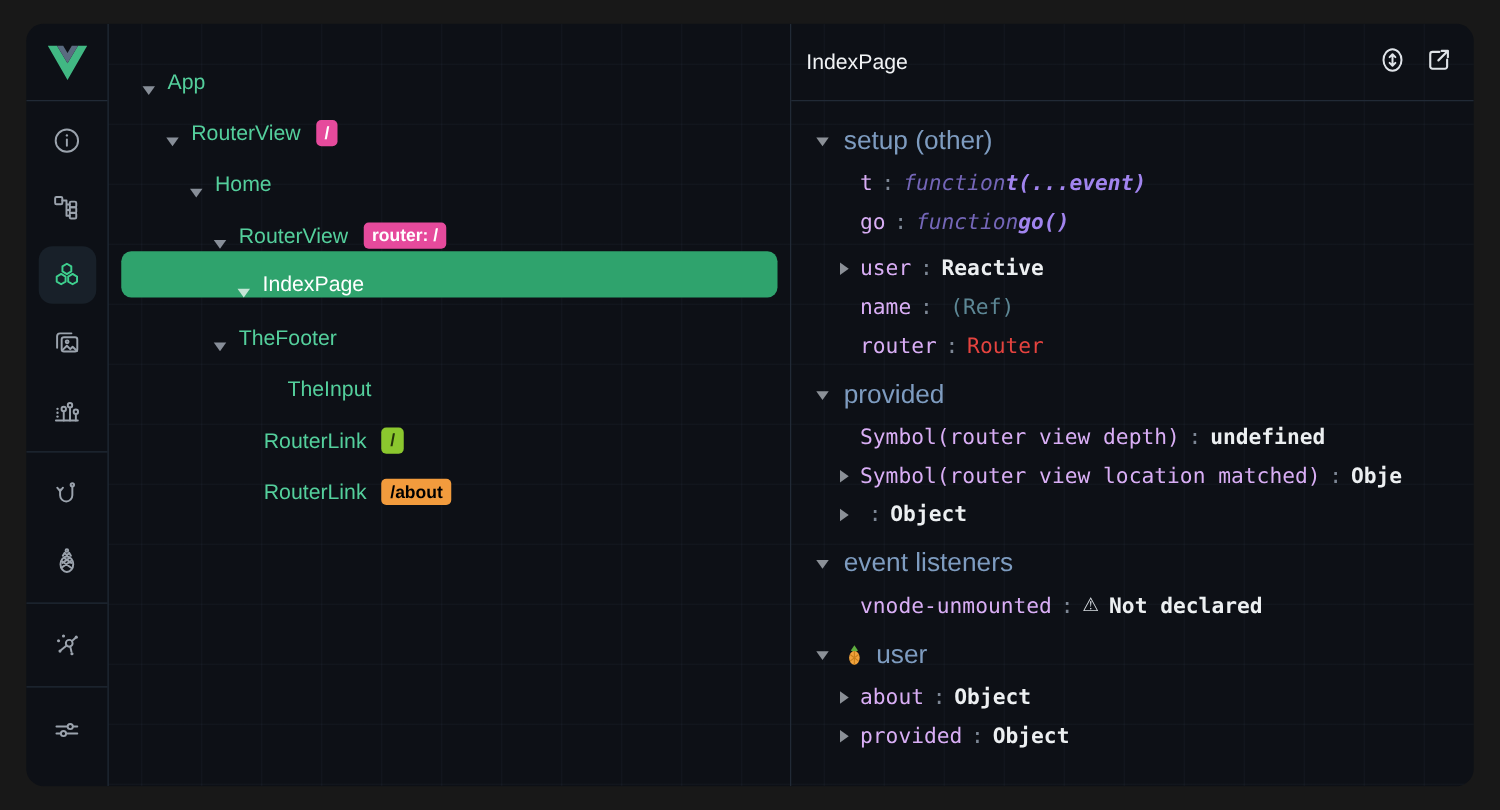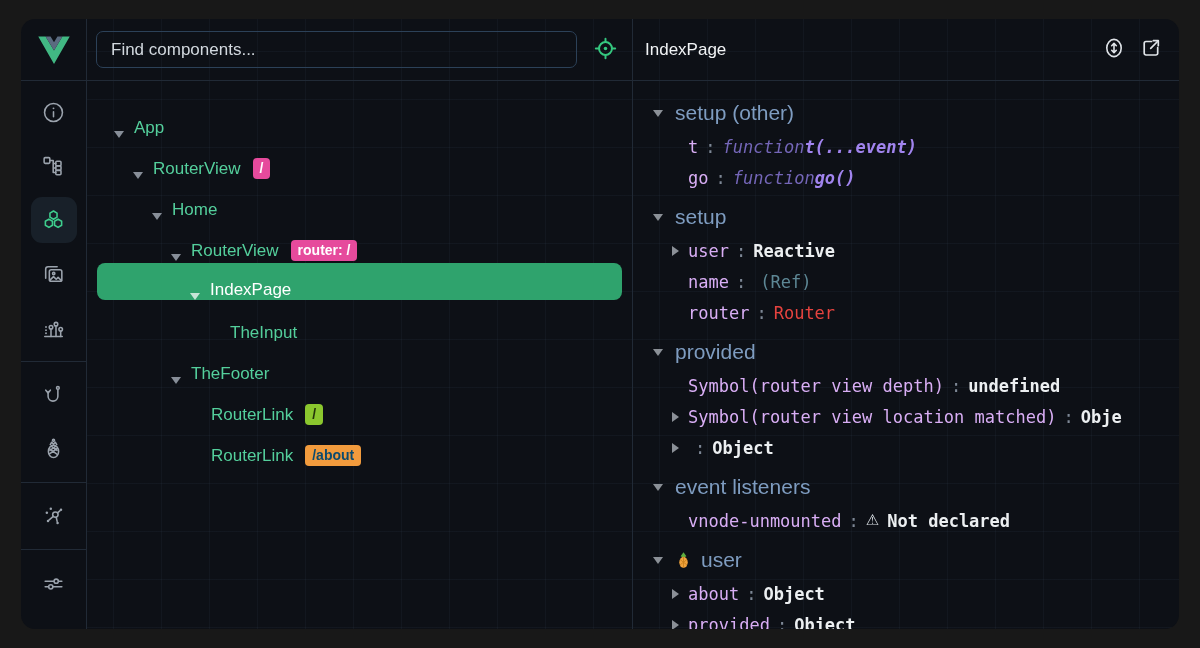--- a/index.html
+++ b/index.html
@@ -34,21 +34,21 @@
   .trow{height:41px;display:flex;align-items:flex-end;font-size:17px;font-weight:500;
     color:var(--tree-text,#54cf9c);white-space:nowrap;cursor:pointer;}
   .trow.selected{background:var(--selected-bg,#2fa36d);border-radius:8px;margin:2px 10px;height:37px;color:#fff;}
   .caret-d{width:0;height:0;border-left:5.5px solid transparent;border-right:5.5px solid transparent;
     border-top:7px solid #878e98;margin-right:10px;flex:0 0 auto;}
   .trow.selected .caret-d{border-top-color:rgba(255,255,255,0.72);}
   .caret-sp{width:11px;margin-right:10px;flex:0 0 auto;}
   .badge{margin-left:12px;font-size:14px;font-weight:600;padding:2px 7px 3px;border-radius:4px;line-height:1.15;}
   .badge.pink{background:var(--badge-pink,#e64a9c);color:#fff;}
   .badge.lime{background:var(--badge-lime,#8bc72e);color:#24330b;}
-  .badge.orange{background:var(--badge-orange,#f29b3d);color:#0c4a6e;}
+  .badge.orange{background:var(--badge-orange,#f29b3d);color:#000000;}
   
   .detail-panel{flex:1;display:flex;flex-direction:column;min-width:0;}
   .detail-header{height:61px;flex:0 0 61px;border-bottom:1px solid #212a36;display:flex;align-items:center;
     padding:0 14px 0 12px;}
   .detail-title{color:#f1f3f5;font-size:17px;font-weight:500;flex:1;}
   .hbtn{width:28px;height:28px;border:none;background:none;padding:0;color:#dfe3e8;display:flex;
     align-items:center;justify-content:center;margin-left:9px;cursor:pointer;}
   .state{padding-top:14px;flex:1;overflow:hidden;}
   .section{margin-top:6px;}
   .section:first-child{margin-top:0;}
@@ -183,34 +183,20 @@
                 <circle cx="14.6" cy="9.8" r="2" fill="#0d1016"></circle>
                 <circle cx="9.4" cy="15.2" r="2" fill="#0d1016"></circle>
               </svg>
             </span>
           </div>
         </div>
       </nav>
   </aside>
 
   <section class="tree-panel gridbg">
-    <header class="tree-header">
-      <div class="search-box">
-        <input type="text" placeholder="Find components..." style="">
-      </div>
-      <button class="target-btn">
-        <span>
-          <svg width="25" height="25" viewBox="0 0 24 24" fill="none" stroke="currentColor" stroke-width="1.9" stroke-linecap="round">
-            <circle cx="12" cy="12" r="6.2"></circle>
-            <circle cx="12" cy="12" r="1.7" fill="currentColor" stroke="none"></circle>
-            <path d="M12 2.7v3.1M12 18.2v3.1M2.7 12h3.1M18.2 12h3.1"></path>
-          </svg>
-        </span>
-      </button>
-    </header>
     <div class="tree" id="tree">
         <div class="trow" style="padding-left:27px">
           <span class="caret-d"></span>
           <span class="tlabel">App</span>
         </div>
         <div class="trow" style="padding-left:46px">
           <span class="caret-d"></span>
           <span class="tlabel">RouterView</span>
           <span class="badge pink">/</span>
         </div>
@@ -219,28 +205,28 @@
           <span class="tlabel">Home</span>
         </div>
         <div class="trow" style="padding-left:84px">
           <span class="caret-d"></span>
           <span class="tlabel">RouterView</span>
           <span class="badge pink">router: /</span>
         </div>
         <div class="trow selected" style="padding-left:93px">
           <span class="caret-d"></span>
           <span class="tlabel">IndexPage</span>
+        </div>
+        <div class="trow" style="padding-left:84px">
+          <span class="caret-d"></span>
+          <span class="tlabel">TheFooter</span>
         </div>
         <div class="trow" style="padding-left:122px">
           <span class="caret-sp"></span>
           <span class="tlabel">TheInput</span>
-        </div>
-        <div class="trow" style="padding-left:84px">
-          <span class="caret-d"></span>
-          <span class="tlabel">TheFooter</span>
         </div>
         <div class="trow" style="padding-left:103px">
           <span class="caret-sp"></span>
           <span class="tlabel">RouterLink</span>
           <span class="badge lime">/</span>
         </div>
         <div class="trow" style="padding-left:103px">
           <span class="caret-sp"></span>
           <span class="tlabel">RouterLink</span>
           <span class="badge orange">/about</span>
@@ -282,24 +268,20 @@
             <span class="fn">t(...event)</span>
           </div>
           <div class="srow">
             <span class="k">go</span>
             <span class="colon">:</span>
             <span class="kw">function </span>
             <span class="fn">go()</span>
           </div>
         </div>
         <div class="section">
-          <div class="sheader">
-            <span class="caret-d"></span>
-            <span class="stitle">setup</span>
-          </div>
           <div class="srow">
             <span class="caret-r"></span>
             <span class="k">user</span>
             <span class="colon">:</span>
             <span class="v-white">Reactive</span>
           </div>
           <div class="srow">
             <span class="k">name</span>
             <span class="colon">:</span>
             <span class="v-ref">(Ref)</span>

